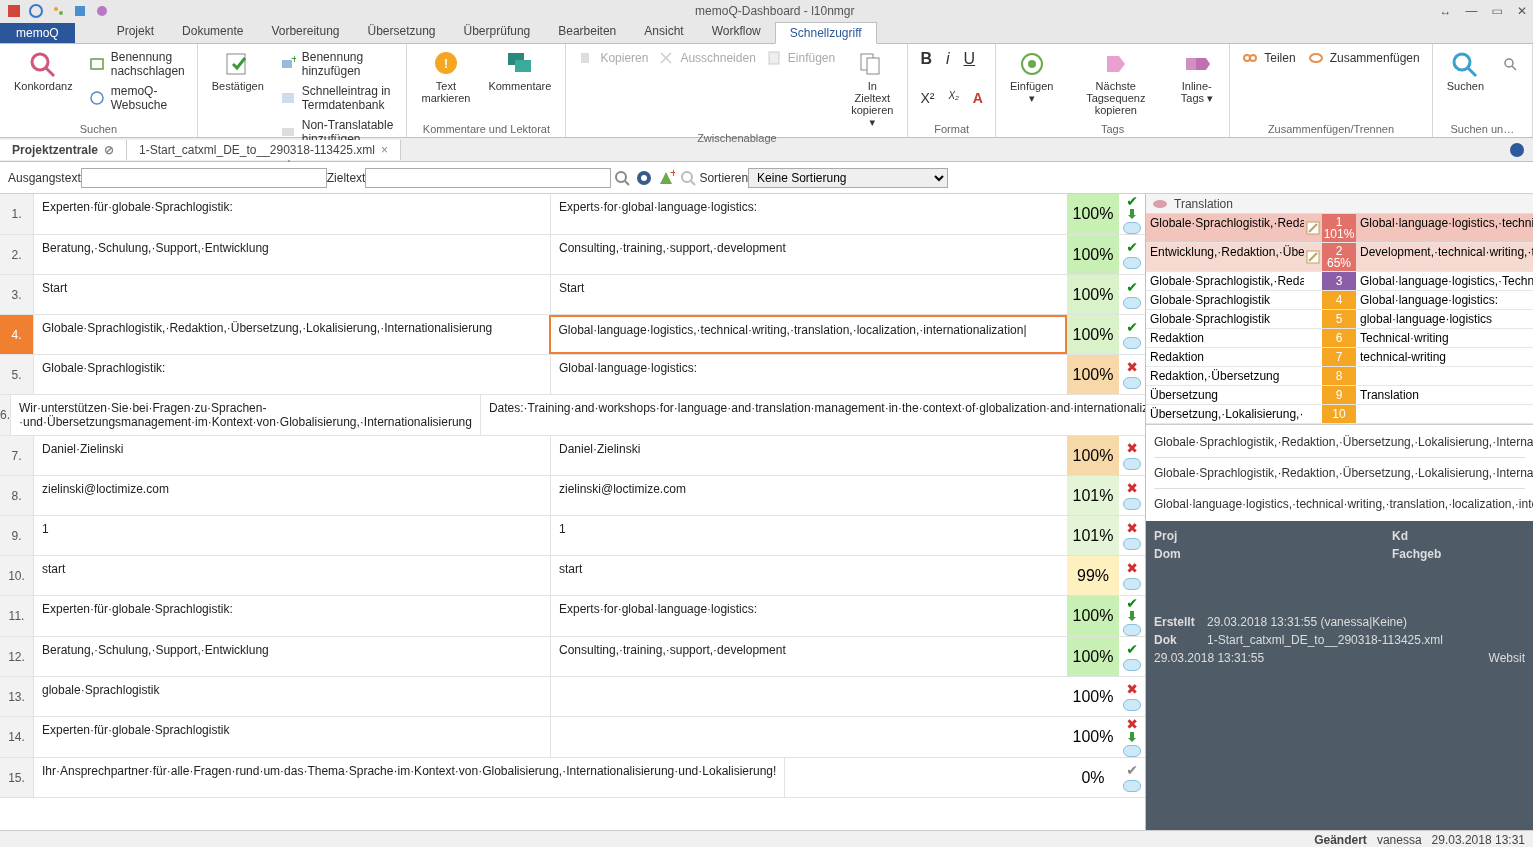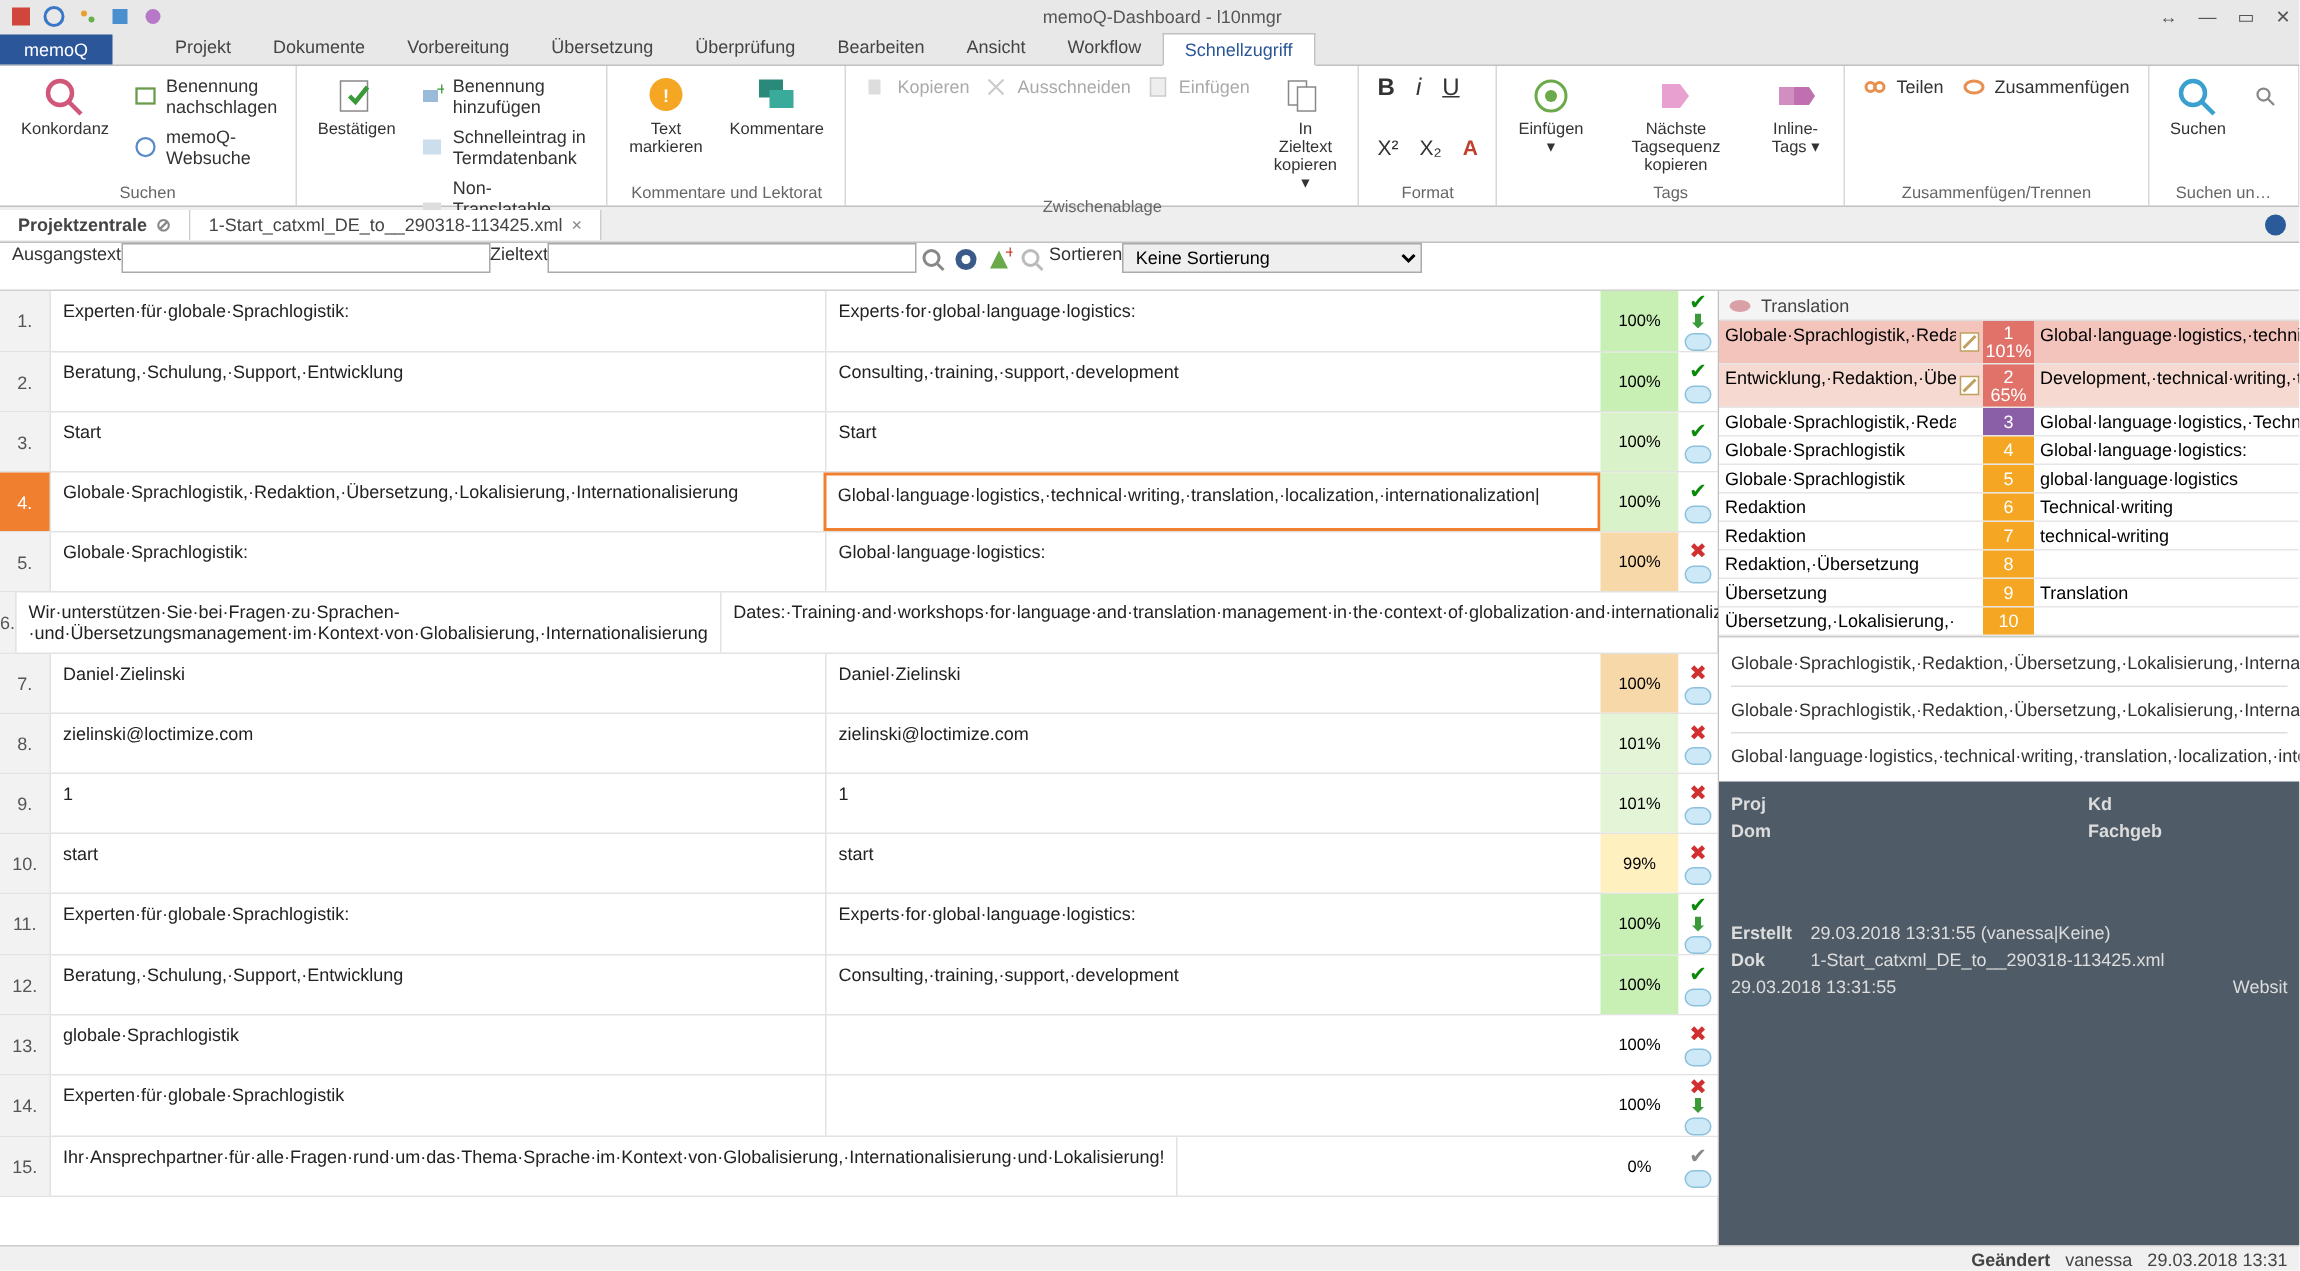--- a/index.html
+++ b/index.html
@@ -32,39 +32,39 @@
 svg { display: block; }
 
 
 .doctabs { height: 24px; background: #eee; display: flex; align-items: center; border-bottom: 1px solid #c0c0c0; }
 .doctab { padding: 3px 12px; border-right: 1px solid #ccc; color: #444; display: flex; align-items: center; gap: 6px; cursor: pointer; }
 .doctab.bold { font-weight: 700; background: #fff; }
 .doctab.active { background: #fff; }
 .doctab .close { color: #888; }
 
 
-.filterbar { height: 32px; display: flex; align-items: flex-start; padding: 0 8px; gap: 0; border-bottom: 1px solid #d0d0d0; background: #fff; }
+.filterbar { height: 32px; display: flex; align-items: center; padding: 0 8px; gap: 0; border-bottom: 1px solid #d0d0d0; background: #fff; }
 .filterbar label { color: #333; }
 .filterbar input[type=text] { border: 1px solid #aaa; height: 20px; padding: 0 4px; }
 .filterbar select { border: 1px solid #aaa; height: 20px; padding: 0 4px; width: 200px; }
 .filterbar .ficon { width: 22px; height: 22px; display: inline-flex; align-items: center; justify-content: center; cursor: pointer; }
 
 
 .main { display: flex; height: 636px; }
 .grid { flex: 1; overflow: auto; }
 .side { width: 388px; border-left: 1px solid #c0c0c0; display: flex; flex-direction: column; }
 
 
 .row { display: flex; border-bottom: 1px solid #e2e2e2; min-height: 40px; }
 .row .num { width: 34px; background: #f2f2f2; border-right: 1px solid #e2e2e2; display: flex; align-items: center; justify-content: center; color: #555; }
 .row.active .num { background: #f08030; color: #fff; }
 .row .src { flex: 1; padding: 6px 8px; color: #222; }
 .row .tgt { flex: 1; padding: 6px 8px; color: #222; border-left: 1px solid #e2e2e2; }
 .row.active .tgt { border: 2px solid #f08030; }
-.row .score { width: 52px; text-align: center; display: flex; align-items: center; justify-content: center; font-size: 11px; }
+.row .score { width: 52px; text-align: center; display: flex; align-items: center; justify-content: center; font-size: 16px; }
 .row .status { width: 26px; display: flex; flex-direction: column; align-items: center; justify-content: center; gap: 1px; background: #fff; }
 .status .mark { font-size: 14px; line-height: 1; }
 .green { color: #0a8a0a; }
 .red { color: #d03030; }
 .gray { color: #888; }
 .row .bubble { width: 18px; height: 12px; border-radius: 6px; background: #cde8f6; border: 1px solid #8cc0dd; margin-top: 2px; }
 
 
 .sc-g1 { background: #c8efb4; }
 .sc-g2 { background: #d9f2c9; }
@@ -295,21 +295,21 @@
   </div>
 
   <div class="rgroup">
     <div class="body">
       <div class="smbtn" style="font-weight:700;font-size:16px;">B</div>
       <div class="smbtn" style="font-style:italic;font-size:16px;">i</div>
       <div class="smbtn" style="text-decoration:underline;font-size:16px;">U</div>
     </div>
     <div class="body" style="margin-top:4px;">
       <div class="smbtn" style="font-size:14px;">X²</div>
-      <div class="smbtn" style="font-size:14px;">X₂</div>
+      <div class="smbtn" style="font-size:10px;font-style:italic;">X₂</div>
       <div class="smbtn" style="font-size:14px;color:#c04030;font-weight:700;">A</div>
     </div>
     <div class="glabel">Format</div>
   </div>
 
   <div class="rgroup">
     <div class="body">
       <div class="vbtn">
         <span class="icon32">
             <svg width="30" height="28">

